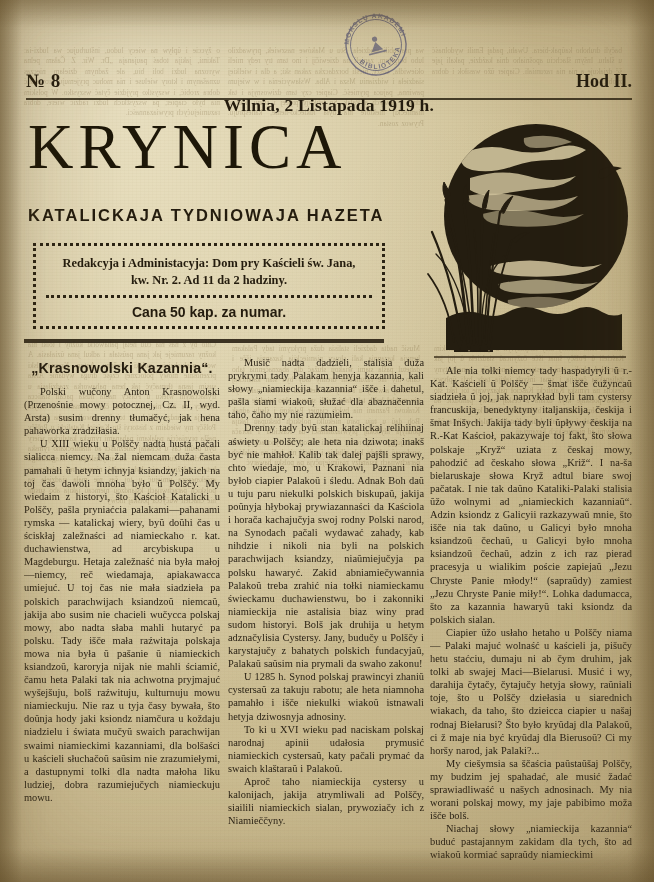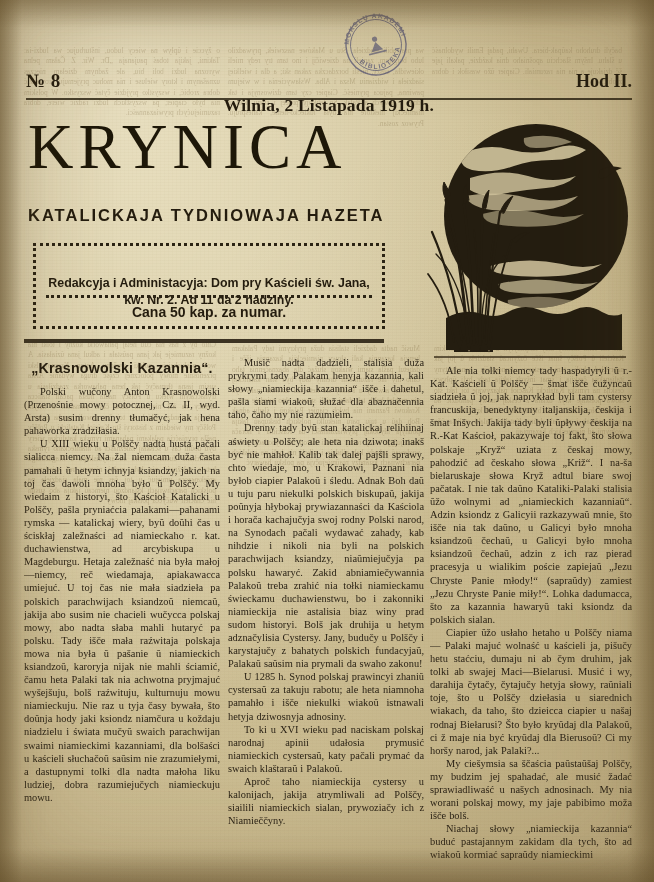--- a/index.html
+++ b/index.html
@@ -82,22 +82,21 @@
 
   
   #info-box{
     position:absolute;left:33px;top:243px;width:352px;height:86px;
     border:3px dotted #2b2314;
     box-sizing:border-box;
   }
   #info-addr{
     position:absolute;left:0;right:0;top:9px;text-align:center;
     font-size:12.4px;line-height:17px;font-weight:bold;color:#241c0e;
-    font-family:Liberation Sans, sans-serif;
-    margin-top:20px;
+    font-family:Liberation Serif, serif;
   }
   #info-divider{
     position:absolute;left:10px;right:10px;top:49px;height:0;
     border-top:3px dotted #2b2314;
   }
   #info-price{
     position:absolute;left:0;right:0;top:58px;text-align:center;
     font-size:14px;font-weight:bold;color:#241c0e;
     font-family:"Liberation Sans", sans-serif;
   }

